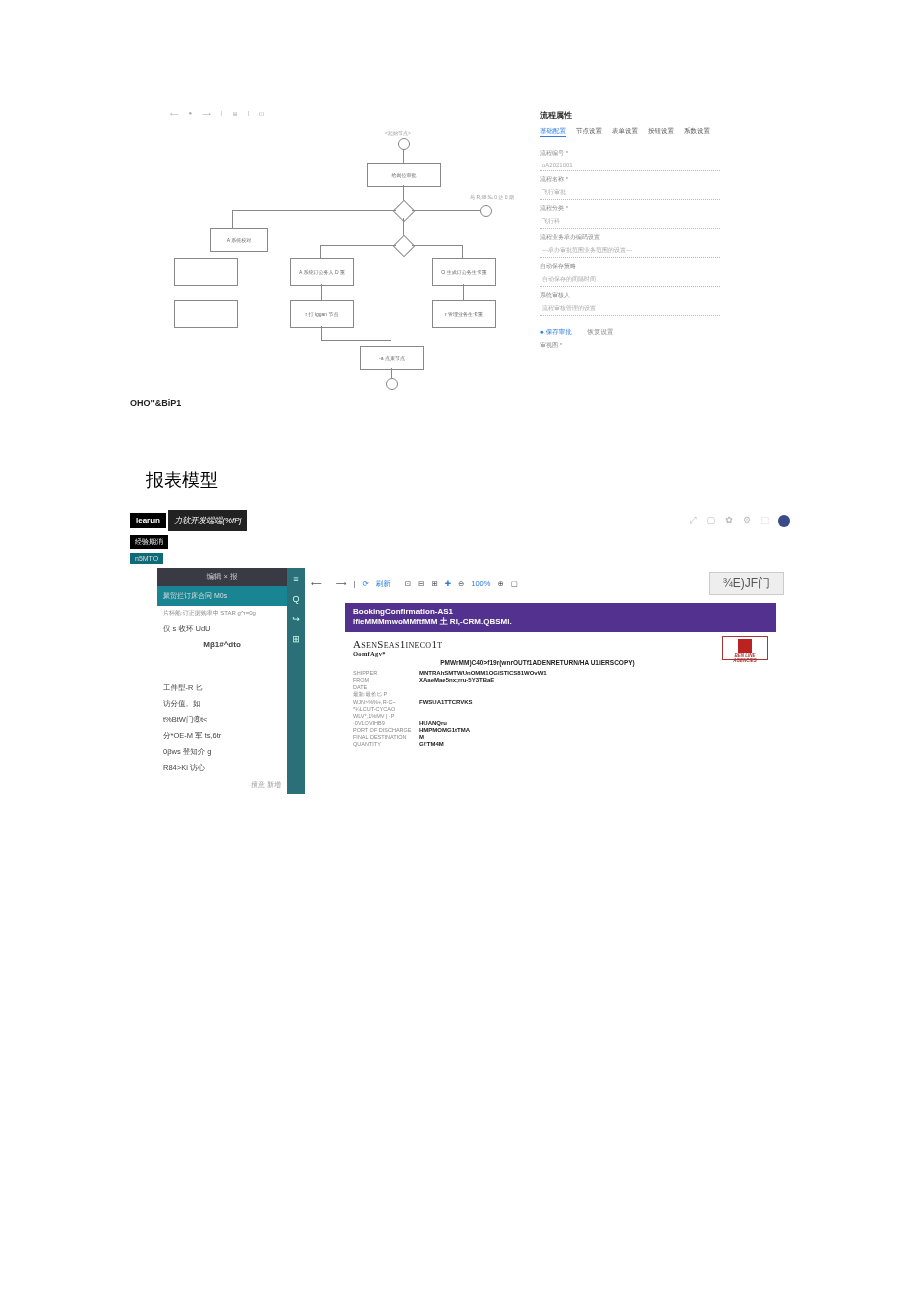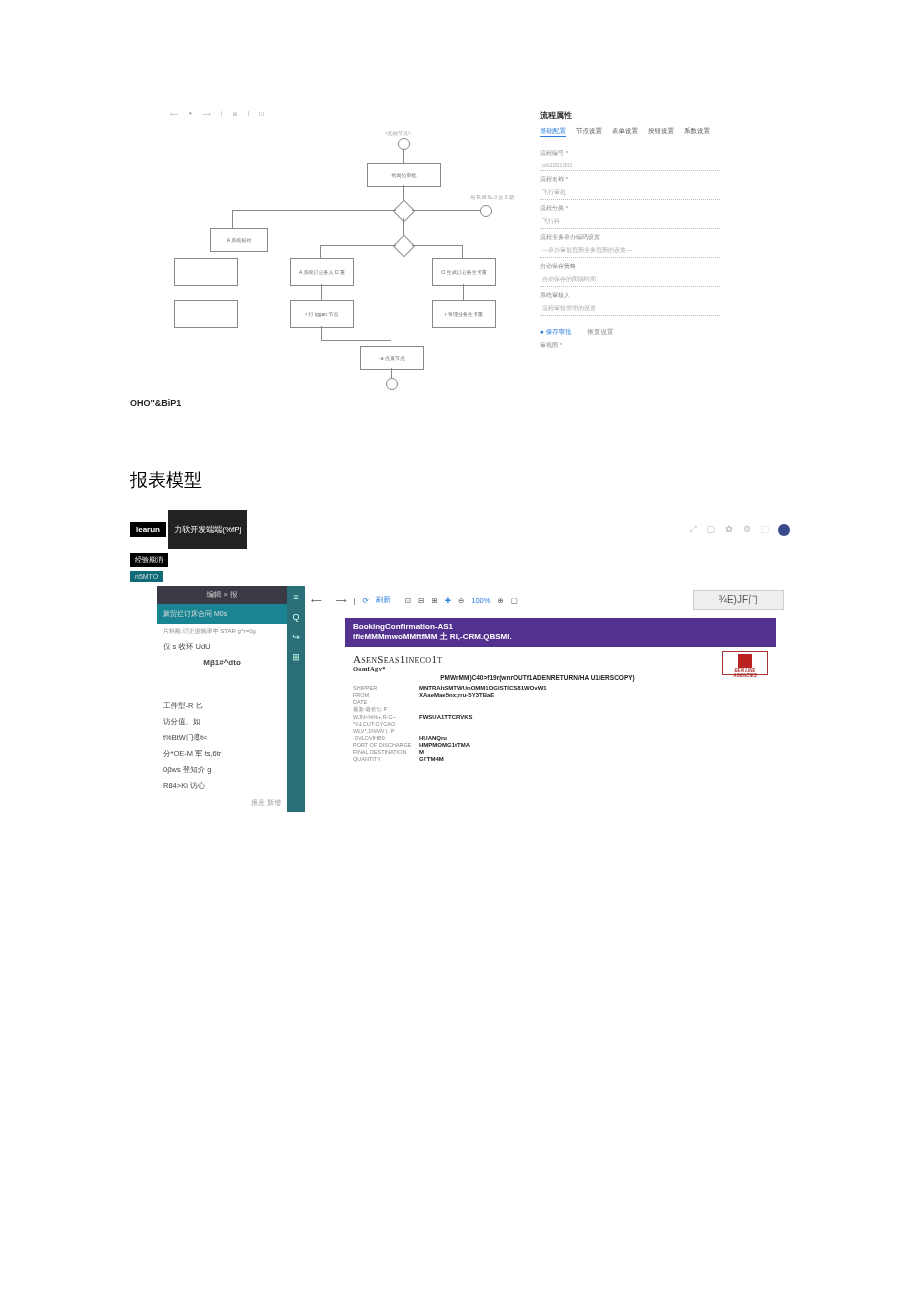--- a/index.html
+++ b/index.html
@@ -98,21 +98,21 @@
   .prop-bottom { margin-top: 4px; font-size:6px; color:#888;}
 
   .ocr-lines { font-size: 9px; font-weight: bold; color: #222; margin: 6px 0 2px 0; font-family: Arial; }
   .ocr-lines span.thin { font-weight: normal; font-size:9px;}
 
   
   h2.section-title {
     font-size: 18px;
     font-weight: normal;
     font-family: "SimSun","宋体",serif;
-    margin: 60px 0 18px 0;
+    margin: 60px 0 18px 16px;
     color: #000;
   }
   .body-text {
     font-size: 14.5px;
     line-height: 1.55;
     font-family: "SimSun","宋体",serif;
     color: #111;
     margin: 10px 0;
   }
 
@@ -131,22 +131,23 @@
     background: #000;
     color: #fff;
     font-weight: bold;
     padding: 3px 6px;
     display: inline-block;
   }
   .reporter-brand-sub {
     background: #222;
     color: #fff;
     font-size: 8px;
-    padding: 14px 6px;
+    padding: 5px 6px;
     display:inline-block;
+    font-style:italic;
   }
   .reporter-right-icons {
     display: flex; gap: 8px;
     font-size: 9px; color: #bbb;
   }
   .reporter-right-icons span { width:10px; text-align:center; }
   .reporter-right-icons .avatar {
     width: 12px; height: 12px; border-radius:50%;
     background: #3a4a8a; display:inline-block;
   }
@@ -200,21 +201,21 @@
   .rep-toolbar {
     display:flex; align-items:center; gap:7px;
     font-size:7.5px; color:#555;
     padding: 4px 6px;
   }
   .rep-toolbar .blue { color:#2a7de1; }
   .rep-toolbar .zoom { color:#2a7de1; }
   .rep-right-btn {
     margin-left:auto;
     background:#eee; border:1px solid #ccc;
-    padding:2px 25px; font-size:10px; color:#555;
+    padding:2px 13px; font-size:12px; color:#555;
   }
   .rep-doc {
     margin: 4px 14px 0 40px;
     border: none;
   }
   .rep-doc-title {
     background:#53318e; color:#fff;
     font-size:8px; font-weight:bold;
     padding: 4px 8px;
     line-height:1.3;

